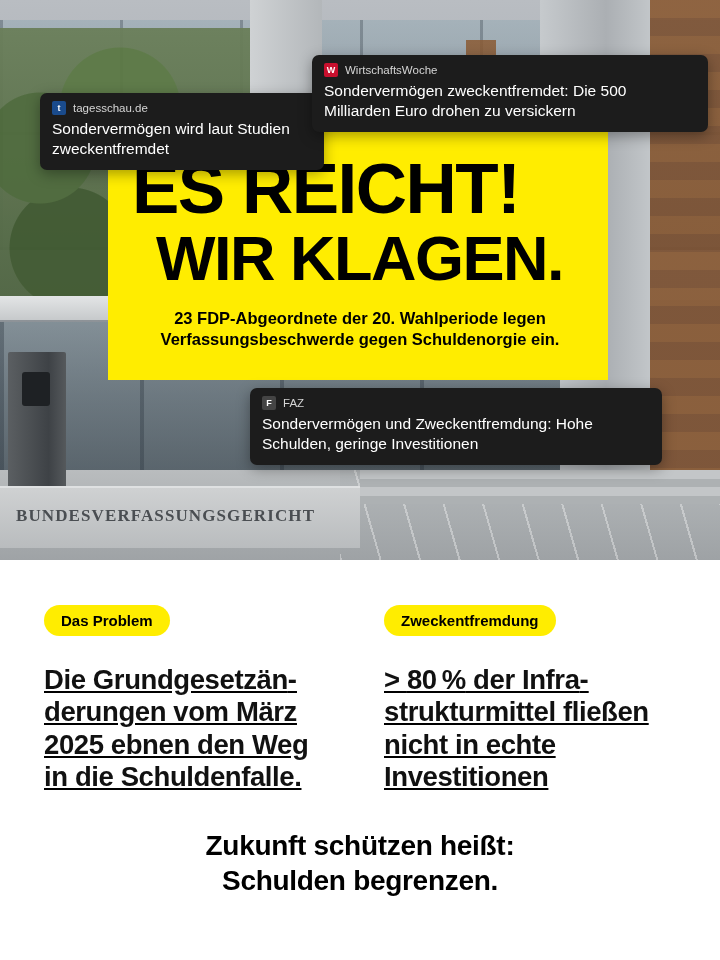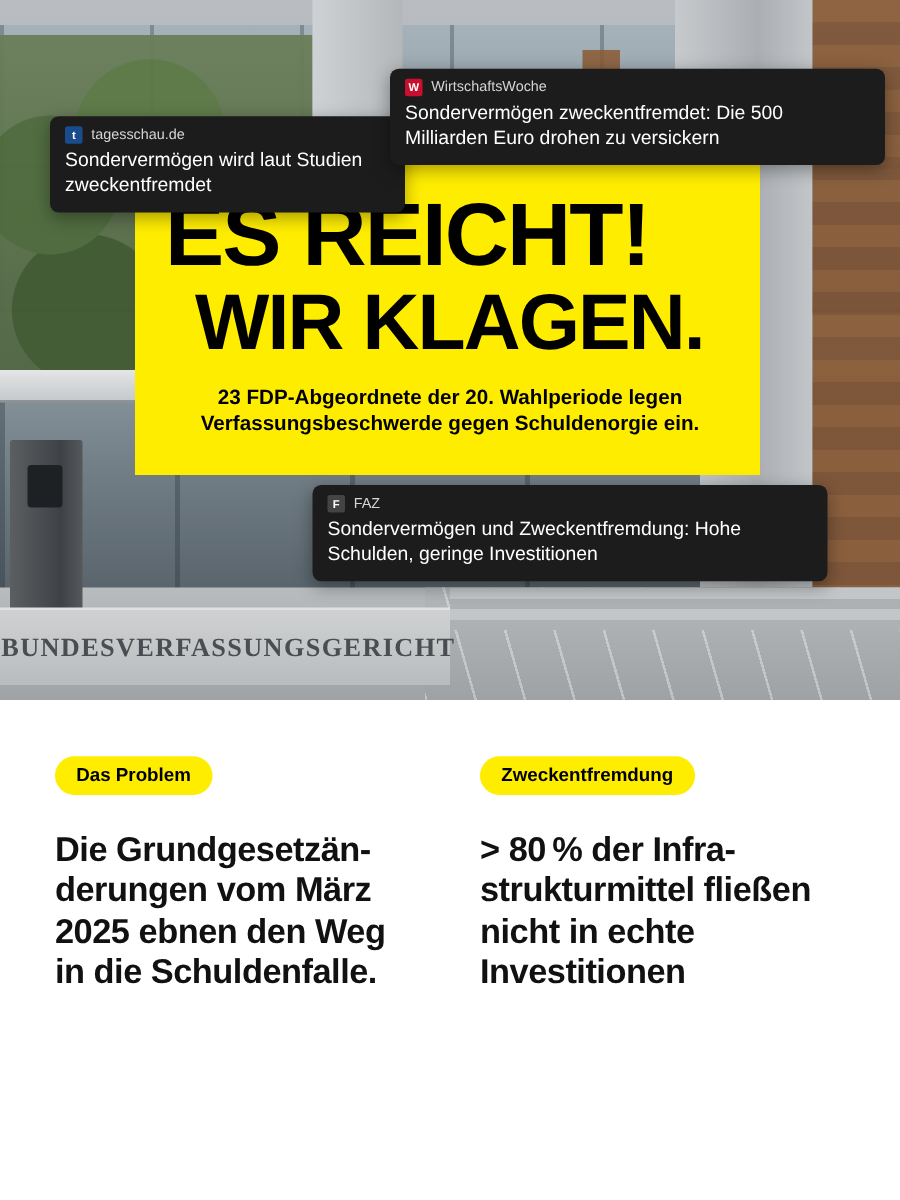--- a/index.html
+++ b/index.html
@@ -110,23 +110,23 @@
     border-radius: 3px;
   }
   .plinth {
     position: absolute;
     left: 0; top: 486px; width: 360px; height: 60px;
     background: linear-gradient(180deg, #cfd1d2, #b9bcbe);
     border-top: 2px solid #dfe1e2;
   }
   .plinth-label {
     position: absolute;
-    left: 1px; top: 506px;
+    left: 16px; top: 506px;
     font-family: "Liberation Serif", serif;
-    font-size: 21px;
+    font-size: 17px;
     letter-spacing: 1.1px;
     color: #4a4e52;
     font-weight: 700;
   }
   .pavement {
     position: absolute;
     left: 0; top: 470px; width: 720px; height: 90px;
     background: linear-gradient(180deg, #b9bcbe 0%, #aeb2b4 40%, #9fa3a6 100%);
   }
   .pavement-lines {
@@ -224,20 +224,21 @@
     top: 560px;
     left: 0;
     width: 720px;
     height: 400px;
     background: #fff;
   }
   .cols {
     display: flex;
     padding: 45px 44px 0 44px;
     gap: 48px;
+    text-decoration: underline;
   }
   .col { width: 300px; }
   .pill {
     display: inline-block;
     background: #ffed00;
     color: #000;
     font-weight: 800;
     font-size: 15px;
     padding: 7px 17px;
     border-radius: 20px;
@@ -324,13 +325,17 @@
     <div class="col">
       <span class="pill">Das Problem</span>
       <div class="col-text">Die Grundgesetzän­derungen vom März 2025 ebnen den Weg in die Schuldenfalle.</div>
     </div>
     <div class="col">
       <span class="pill">Zweckentfremdung</span>
       <div class="col-text"><span>&gt; </span><span class="big">80 %</span><span> der Infra­strukturmittel flie­ßen nicht in echte Investitionen</span></div>
     </div>
   </div>
 
+  <div class="closing">
+    <div>Zukunft schützen heißt:</div>
+    <div>Schulden begrenzen.</div>
+  </div>
 </div>
 
 </body></html>

